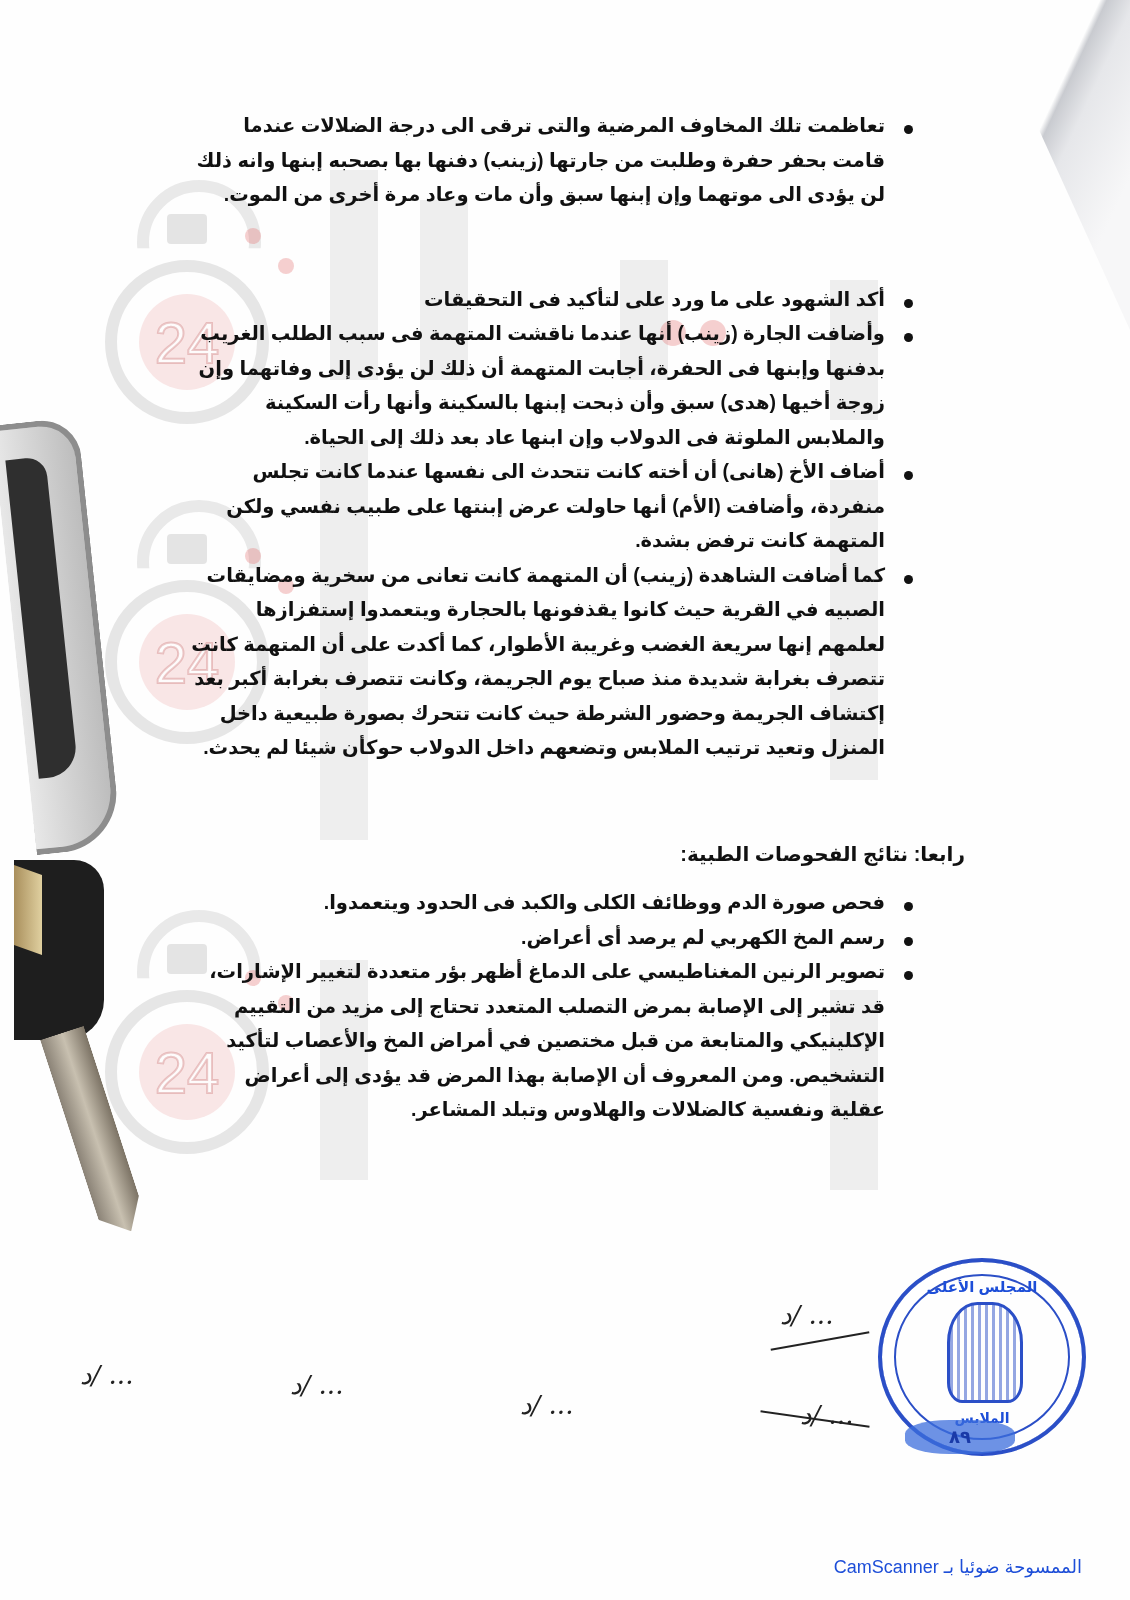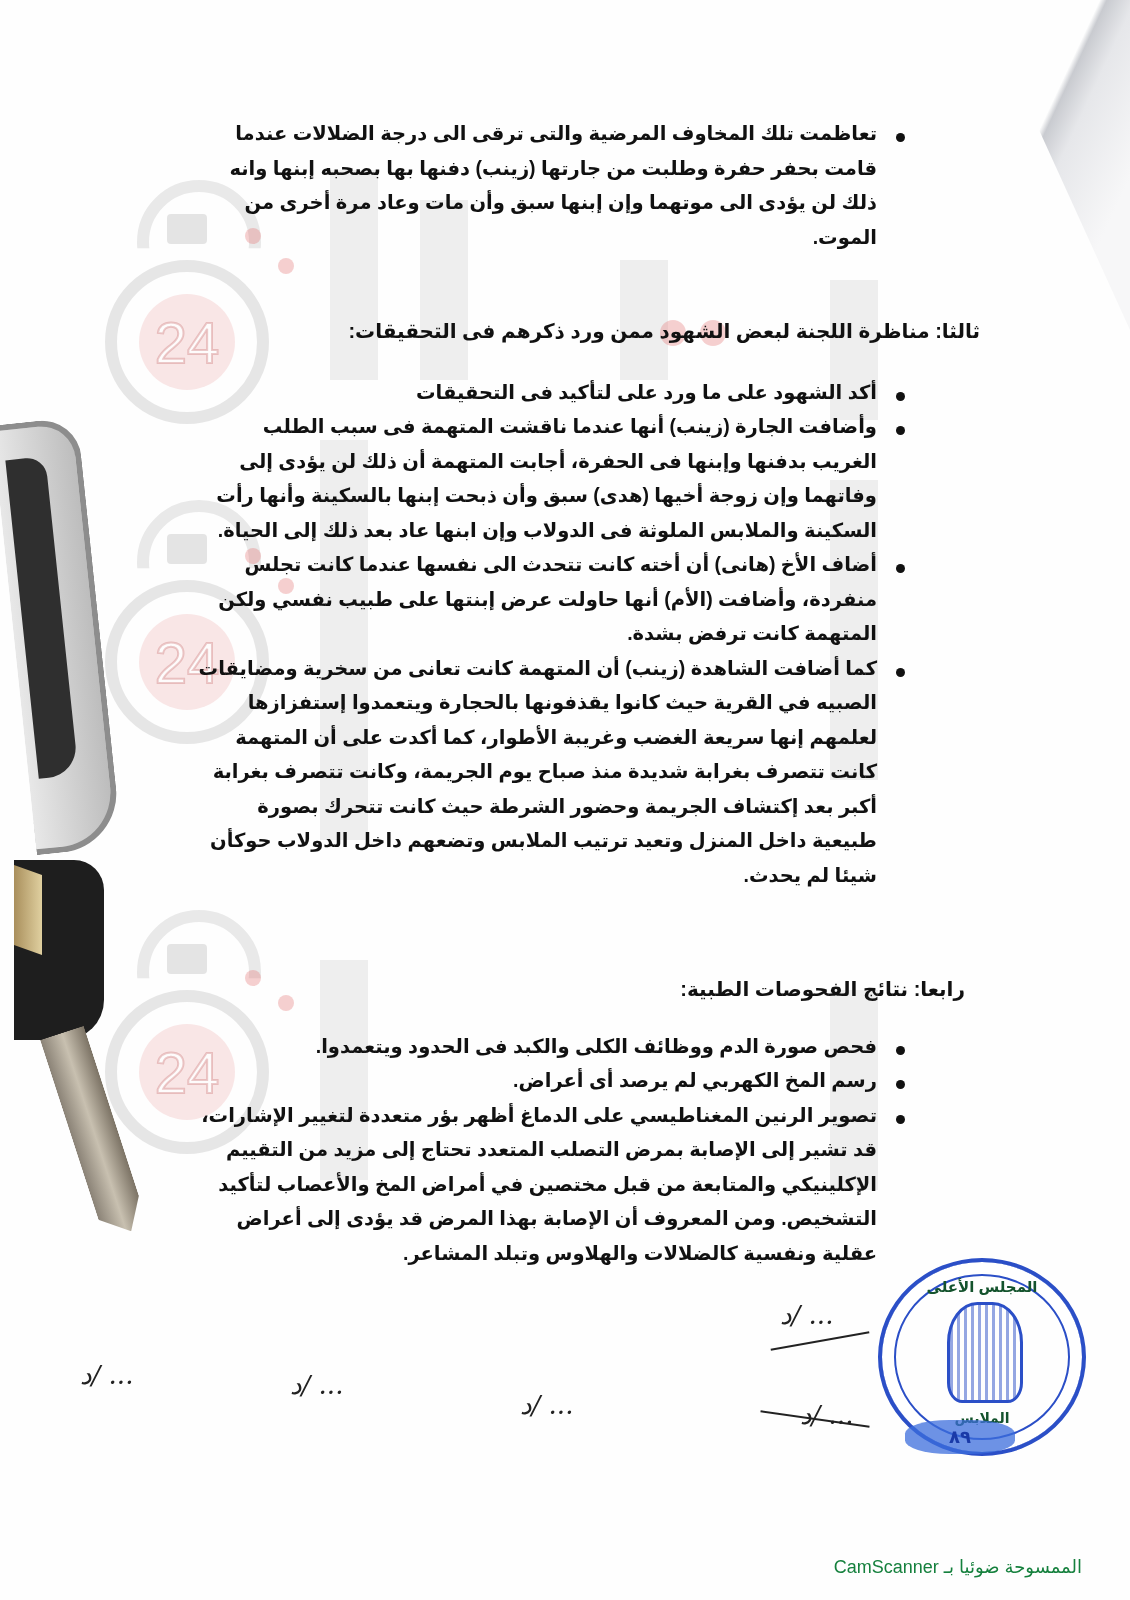--- a/index.html
+++ b/index.html
@@ -47,21 +47,21 @@
   .wm-bar {
     position: absolute; background: rgba(160,160,160,0.17);
   }
 
   
   .content {
     position: absolute; left: 180px; right: 195px; top: 100px;
     direction: rtl; text-align: right;
     font-weight: bold; font-size: 19.5px; line-height: 34.5px;
   }
-  ul { list-style: none; margin: 16px; padding: 0; }
+  ul { list-style: none; margin: 8px; padding: 0; }
   li.bullet { position: relative; padding-right: 42px; }
   li.bullet::before {
     content: ""; position: absolute; right: 14px; top: 17px;
     width: 9px; height: 9px; border-radius: 50%; background: #111;
   }
   .section-title { margin-right: -45px; font-size: 20px; }
 
   
   .key-ring {
     position: absolute; left: 14px; top: 420px; width: 80px; height: 420px;
@@ -86,38 +86,38 @@
     background: linear-gradient(90deg, #8a8276, #c8c0b0, #7b7264);
     transform: rotate(-18deg); transform-origin: top left;
     clip-path: polygon(0 0, 100% 0, 100% 85%, 60% 100%, 0 90%);
   }
 
   
   .sig { position: absolute; font-family: "DejaVu Serif", serif; font-style: italic; color: #222; font-size: 26px; }
   .stamp {
     position: absolute; left: 878px; top: 1258px; width: 200px; height: 190px; border-radius: 50%;
     border: 4px solid #2b4fc7; box-shadow: inset 0 0 0 12px #fff, inset 0 0 0 14px #2b4fc7;
-    color: #14532d;
+    color: #1d4ed8;
   }
   .stamp .arc-top { position: absolute; top: 16px; left: 0; right: 0; text-align: center; font-size: 15px; font-weight: bold; direction: rtl; }
   .stamp .arc-bottom { position: absolute; bottom: 26px; left: 0; right: 0; text-align: center; font-size: 14px; font-weight: bold; direction: rtl; }
   .stamp .eagle {
     position: absolute; left: 65px; top: 40px; width: 70px; height: 95px;
     border: 3px solid #2b4fc7; border-radius: 40% 40% 20% 20%;
     background: repeating-linear-gradient(90deg, rgba(43,79,199,0.5) 0 3px, transparent 3px 7px);
   }
   .stamp-smudge {
     position: absolute; left: 905px; top: 1420px; width: 110px; height: 34px; border-radius: 40%;
     background: rgba(60,110,220,0.75); color: #1a3aa8; text-align: center; font-weight: bold; font-size: 18px; line-height: 34px;
   }
   .sig-line { position: absolute; height: 2px; background: #222; }
 
   .footer {
     position: absolute; right: 48px; bottom: 22px;
-    font-size: 18px; color: #15803d; direction: rtl;
+    font-size: 18px; color: #1d4ed8; direction: rtl;
   }
 </style>
 </head>
 <body>
 
 <div class="page">
 
   <div class="wm">
     <div class="wm-bar" style="left:330px;top:170px;width:48px;height:210px;"></div>
     <div class="wm-bar" style="left:420px;top:200px;width:48px;height:180px;"></div>
@@ -165,21 +165,20 @@
     <div class="key-head-metal"></div>
     <div class="key-blade"></div>
   </div>
 
   <div class="content">
     <ul>
       <li class="bullet">تعاظمت تلك المخاوف المرضية والتى ترقى الى درجة الضلالات عندما قامت بحفر حفرة وطلبت من جارتها (زينب) دفنها بها بصحبه إبنها وانه ذلك لن يؤدى الى موتهما وإن إبنها سبق وأن مات وعاد مرة أخرى من الموت.</li>
     </ul>
 
     <div style="height:44px"></div>
-    <div class="section-title">ثالثا: مناظرة اللجنة لبعض الشهود ممن ورد ذكرهم فى التحقيقات:</div>
     <div style="height:10px"></div>
     <ul>
       <li class="bullet">أكد الشهود على ما ورد على لتأكيد فى التحقيقات</li>
       <li class="bullet">وأضافت الجارة (زينب) أنها عندما ناقشت المتهمة فى سبب الطلب الغريب بدفنها وإبنها فى الحفرة، أجابت المتهمة أن ذلك لن يؤدى إلى وفاتهما وإن زوجة أخيها (هدى) سبق وأن ذبحت إبنها بالسكينة وأنها رأت السكينة والملابس الملوثة فى الدولاب وإن ابنها عاد بعد ذلك إلى الحياة.</li>
       <li class="bullet">أضاف الأخ (هانى)  أن أخته كانت تتحدث الى نفسها عندما كانت تجلس منفردة، وأضافت (الأم) أنها حاولت عرض إبنتها على طبيب نفسي ولكن المتهمة كانت ترفض بشدة.</li>
       <li class="bullet">كما أضافت الشاهدة (زينب) أن المتهمة كانت تعانى من سخرية ومضايقات الصبيه في القرية حيث كانوا يقذفونها بالحجارة ويتعمدوا إستفزازها لعلمهم إنها سريعة الغضب وغريبة الأطوار، كما أكدت على أن المتهمة كانت تتصرف بغرابة شديدة منذ صباح يوم الجريمة، وكانت تتصرف بغرابة أكبر بعد إكتشاف الجريمة وحضور الشرطة حيث كانت تتحرك بصورة طبيعية داخل المنزل وتعيد ترتيب الملابس وتضعهم داخل الدولاب حوكأن شيئا لم يحدث.</li>
     </ul>
 
     <div style="height:64px"></div>
     <div class="section-title" style="margin-right:-30px">رابعا: نتائج الفحوصات الطبية:</div>

